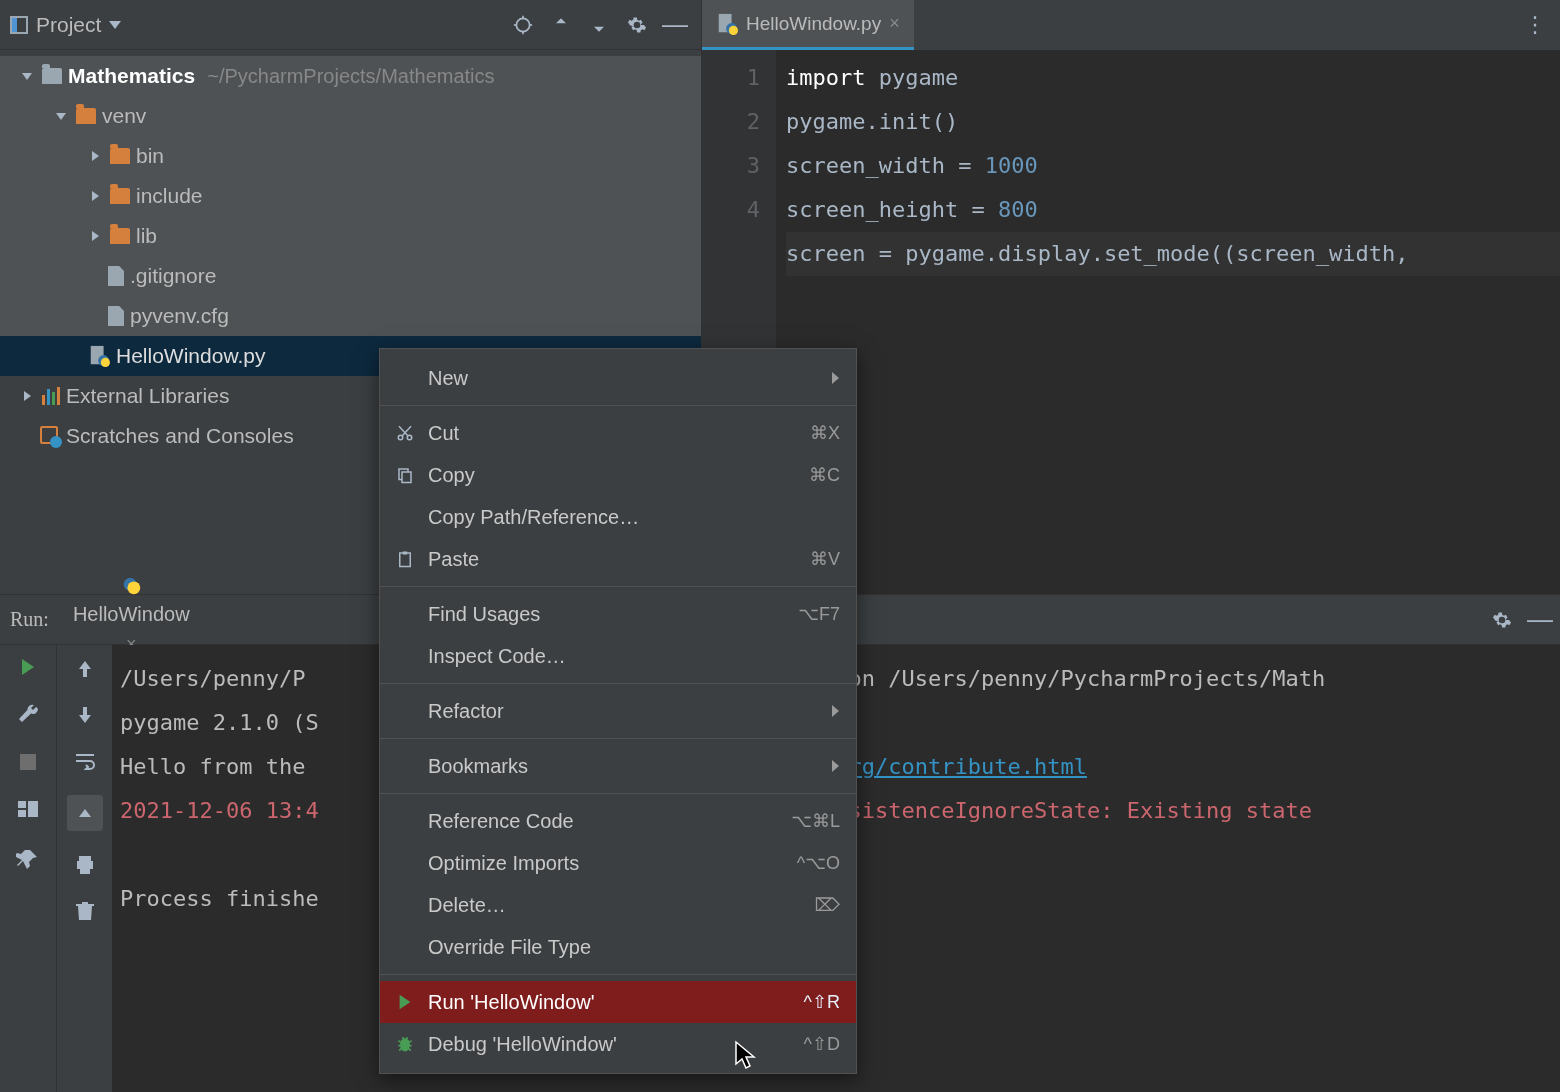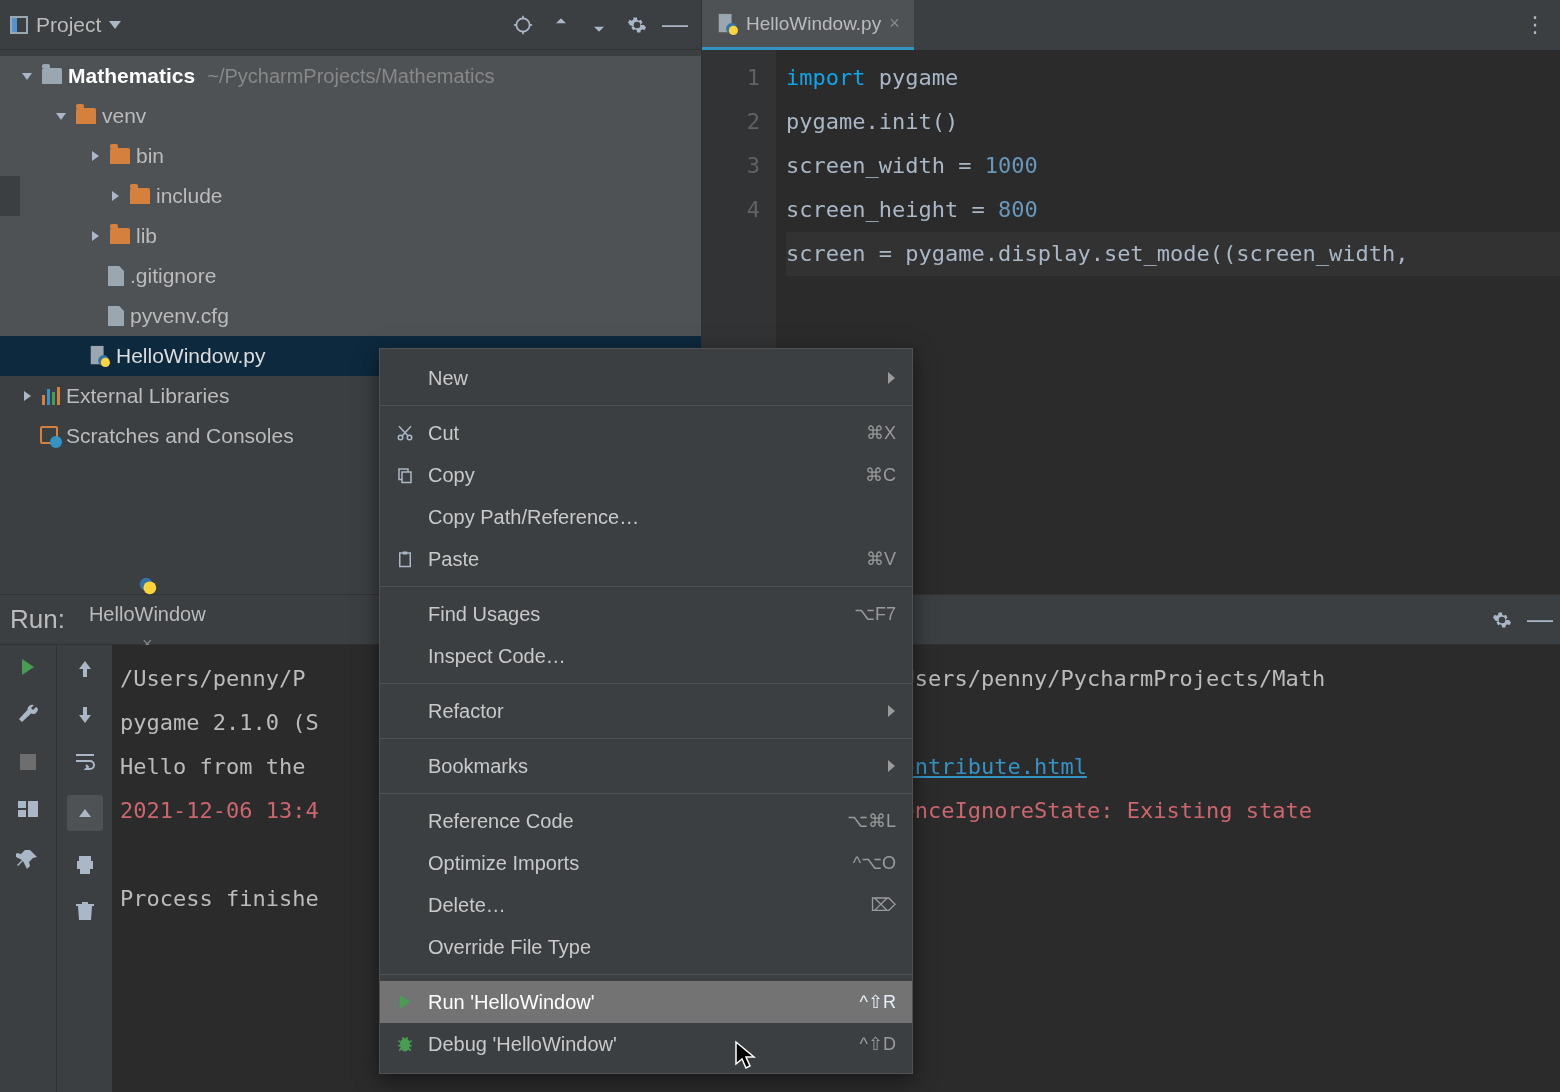--- a/index.html
+++ b/index.html
@@ -91,49 +91,49 @@
 .tab {
   display:flex; align-items:center; gap:8px; padding:0 14px;
   background:#4e5254; border-bottom:3px solid #3592c4;
   color:#bbbbbb;
 }
 .tab .close { color:#8c8c8c; font-size:18px; }
 .tabs-right { margin-left:auto; display:flex; align-items:center; padding:0 14px; color:#a9b7c6; font-size:22px; }
 .gutter-editor { flex:1; display:flex; font-size:22px; line-height:44px; }
 .gutter { width:74px; background:#313335; color:#606366; text-align:right; padding:6px 16px 0 0; }
 .code { flex:1; padding:6px 0 0 10px; white-space:pre; color:#a9b7c6; overflow:hidden;}
-.code .kw { color:#0ea5e9; }
+.code .kw { color:#ffffff; }
 .code .num { color:#6897bb; }
 .current-line { background:#323232; display:block; }
 
 
 .run-panel { height: calc(1092px - 594px); display:flex; flex-direction:column; border-top:1px solid #323232; }
 .run-header { height:50px; background:#3c3f41; display:flex; align-items:center; padding:0 10px; gap:16px; border-bottom:1px solid #323232; }
 .run-tabs { display:flex; gap:10px; }
 .run-tab { display:flex; align-items:center; gap:8px; padding:4px 8px 10px 8px; border-bottom:3px solid #747a80;flex-direction:column; }
 .run-header-right { margin-left:auto; display:flex; gap:18px; align-items:center; }
 .run-body { flex:1; display:flex; background:#2b2b2b; }
 .run-left-tools { width:56px; background:#3c3f41; display:flex; flex-direction:column; align-items:center; padding-top:12px; gap:26px; }
 .run-mid-tools { width:56px; background:#3c3f41; display:flex; flex-direction:column; align-items:center; padding-top:12px; gap:22px; border-left:1px solid #323232;}
 .run-mid-tools .sel { background:#4e5254; padding:6px; border-radius:3px;}
 .console { flex:1; padding:12px 8px; font-size:22px; line-height:44px; white-space:pre; overflow:hidden; }
 .console .link { color:#3592c4; text-decoration:underline; }
 .console .err { color:#cc666e; }
 
 
 .ctx-menu {
-  position:absolute; left:379px; top:348px; width:534px;
+  position:absolute; left:379px; top:348px; width:478px;
   background:#3c3f41; border:1px solid #515151; box-shadow:0 6px 20px rgba(0,0,0,.5);
   padding:8px 0; font-size:20px; z-index:100;
 }
 .ctx-item {
   display:flex; align-items:center; height:42px; padding:0 16px 0 12px; gap:10px;
   color:#c9c9c9;
 }
-.ctx-item.hover { background:#737373; color:#fff; }
+.ctx-item.hover { background:#7f1d1d; color:#fff; }
 .ctx-item .mi-icon { width:26px; display:flex; justify-content:center; }
 .ctx-item .mi-label { flex:1; }
 .ctx-item .mi-short { color:#9a9a9a; font-size:18px; }
 .ctx-item.hover .mi-short { color:#e6f0fa; }
 .ctx-sep { height:1px; background:#515151; margin:6px 0; }
 .ctx-sub { color:#9a9a9a; margin-left:auto; }
 
 .cursor-img { position:absolute; left:734px; top:1040px; z-index:200; pointer-events:none; }
 
 
@@ -204,21 +204,21 @@
       </div>
       <div class="tree-row li-root" style="padding-left:86px;">
         <span class="arrow">
             <svg width="10" height="12" viewBox="0 0 10 12">
               <path d="M2 1 L9 6 L2 11 Z"></path>
             </svg>
           </span>
         <span class="folder orange"></span>
         <span style="font-size:21px;">bin</span>
       </div>
-      <div class="tree-row li-root" style="padding-left:86px;margin-left:20px;">
+      <div class="tree-row li-root" style="padding-left:86px;">
         <span class="arrow">
             <svg width="10" height="12" viewBox="0 0 10 12">
               <path d="M2 1 L9 6 L2 11 Z"></path>
             </svg>
           </span>
         <span class="folder orange"></span>
         <span style="font-size:21px;">include</span>
       </div>
       <div class="tree-row li-root" style="padding-left:86px;">
         <span class="arrow">
@@ -294,21 +294,21 @@
 <span>pygame.init()</span>
 <span>screen_width = </span><span class="num">1000</span>
 <span>screen_height = </span><span class="num">800</span>
 <span class="current-line"><span>screen = pygame.display.set_mode((screen_width,</span></span></div>
     </div>
   </div>
 </div>
 
 <div class="run-panel">
   <div class="run-header">
-    <span style="font-size:26px;">Run:</span>
+    <span style="font-size:20px;font-family:Liberation Serif, serif;">Run:</span>
     <div class="run-tabs">
       <div class="run-tab">
         <span class="py-icon" style="width:20px;height:20px;">
             <svg viewBox="0 0 24 24">
               <circle cx="10" cy="10" r="7" fill="#3573a6"></circle>
               <circle cx="14" cy="14" r="7" fill="#ffd43b"></circle>
             </svg>
           </span>
         <span style="font-size:20px;">HelloWindow</span>
         <span style="color:#888;">×</span>

